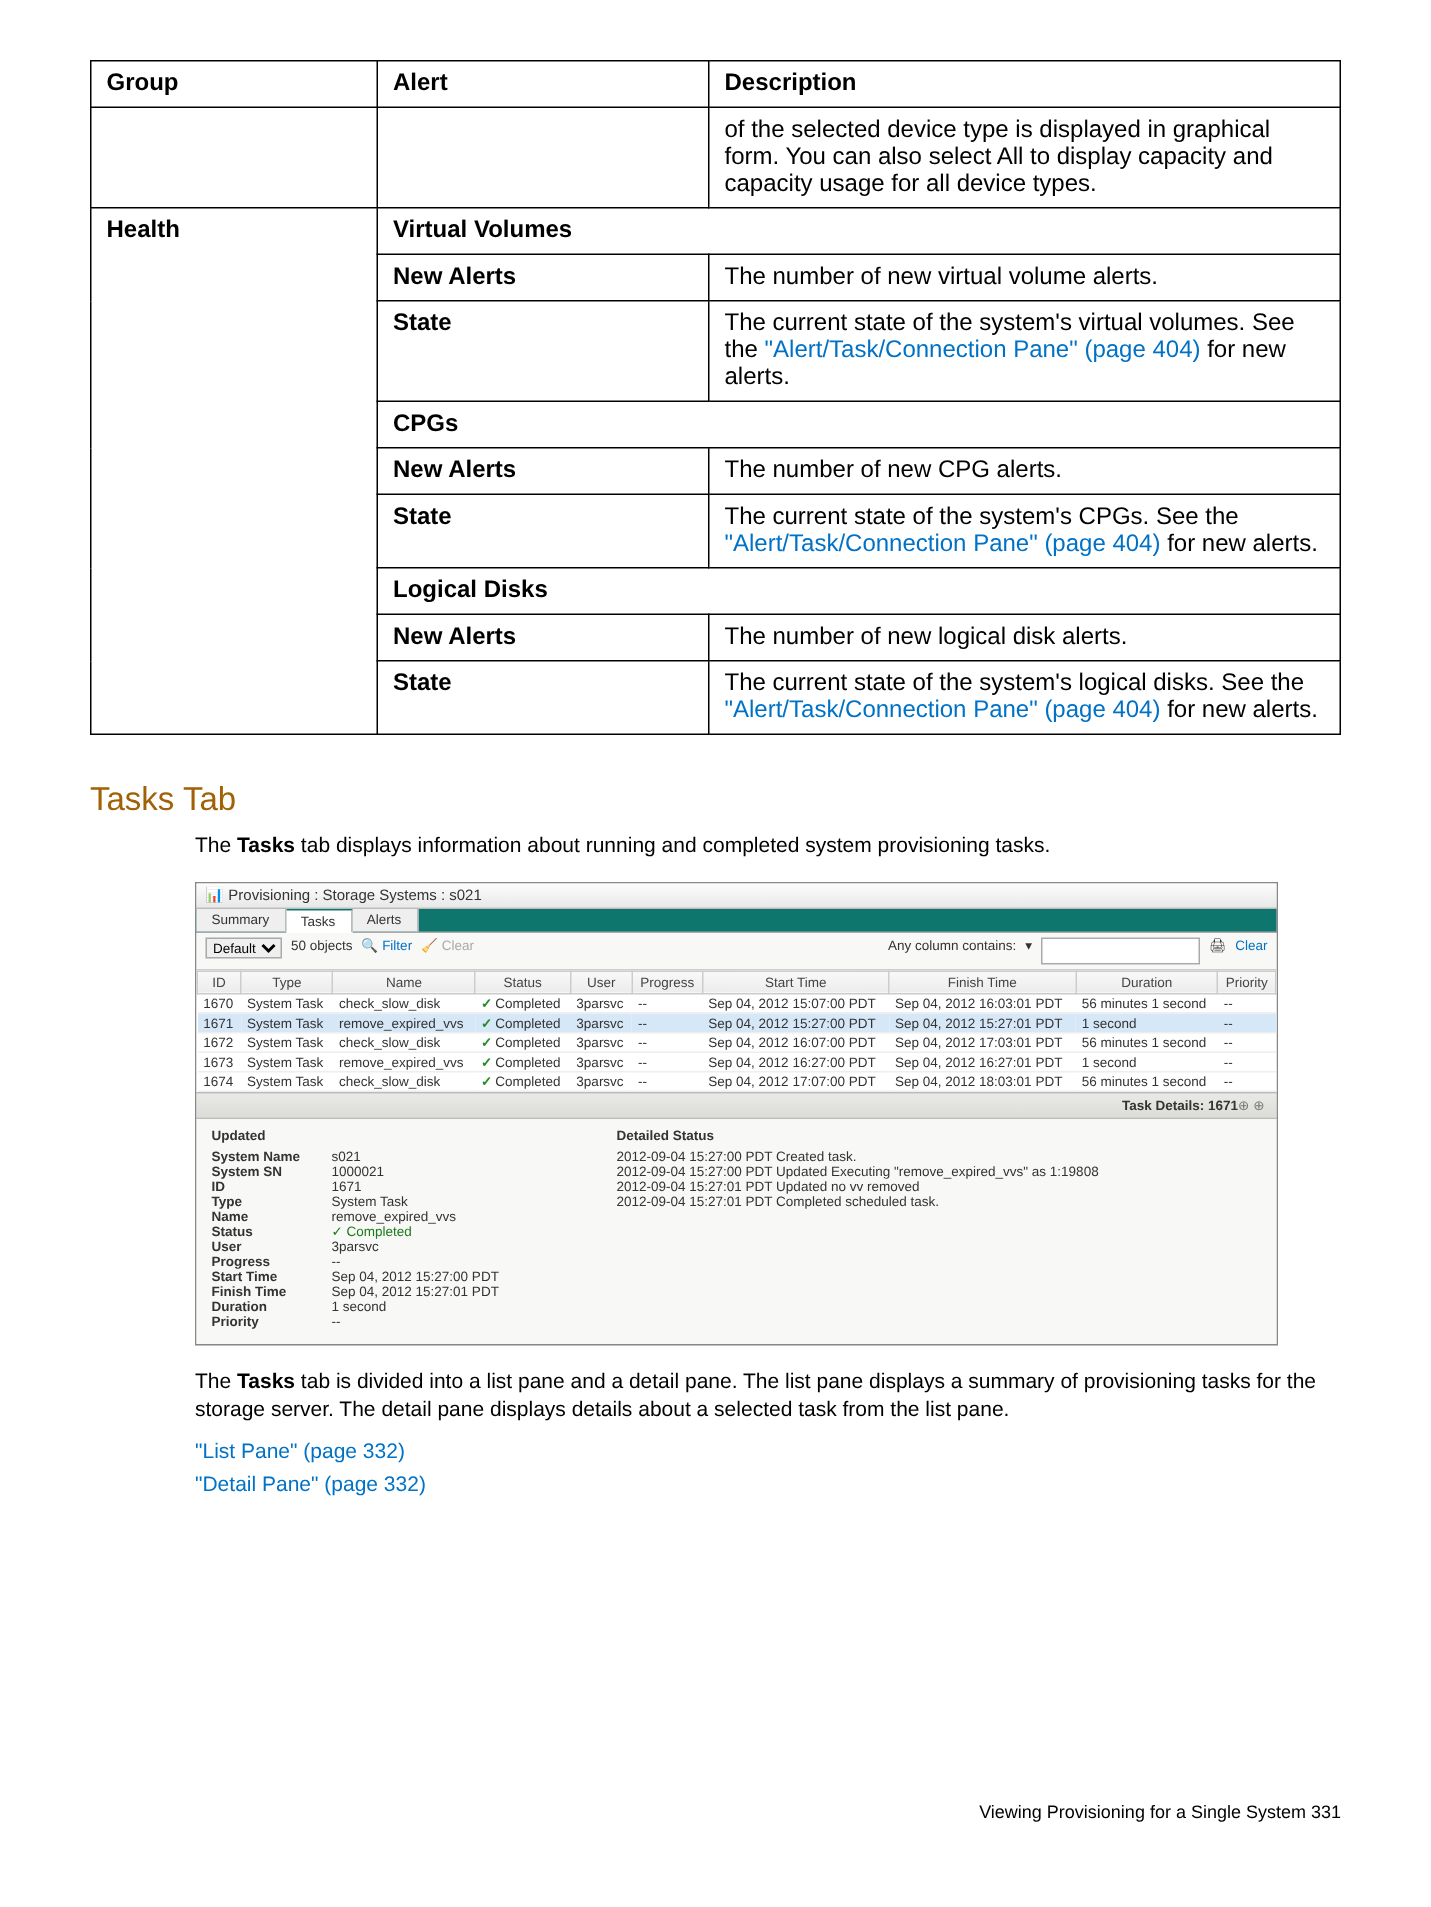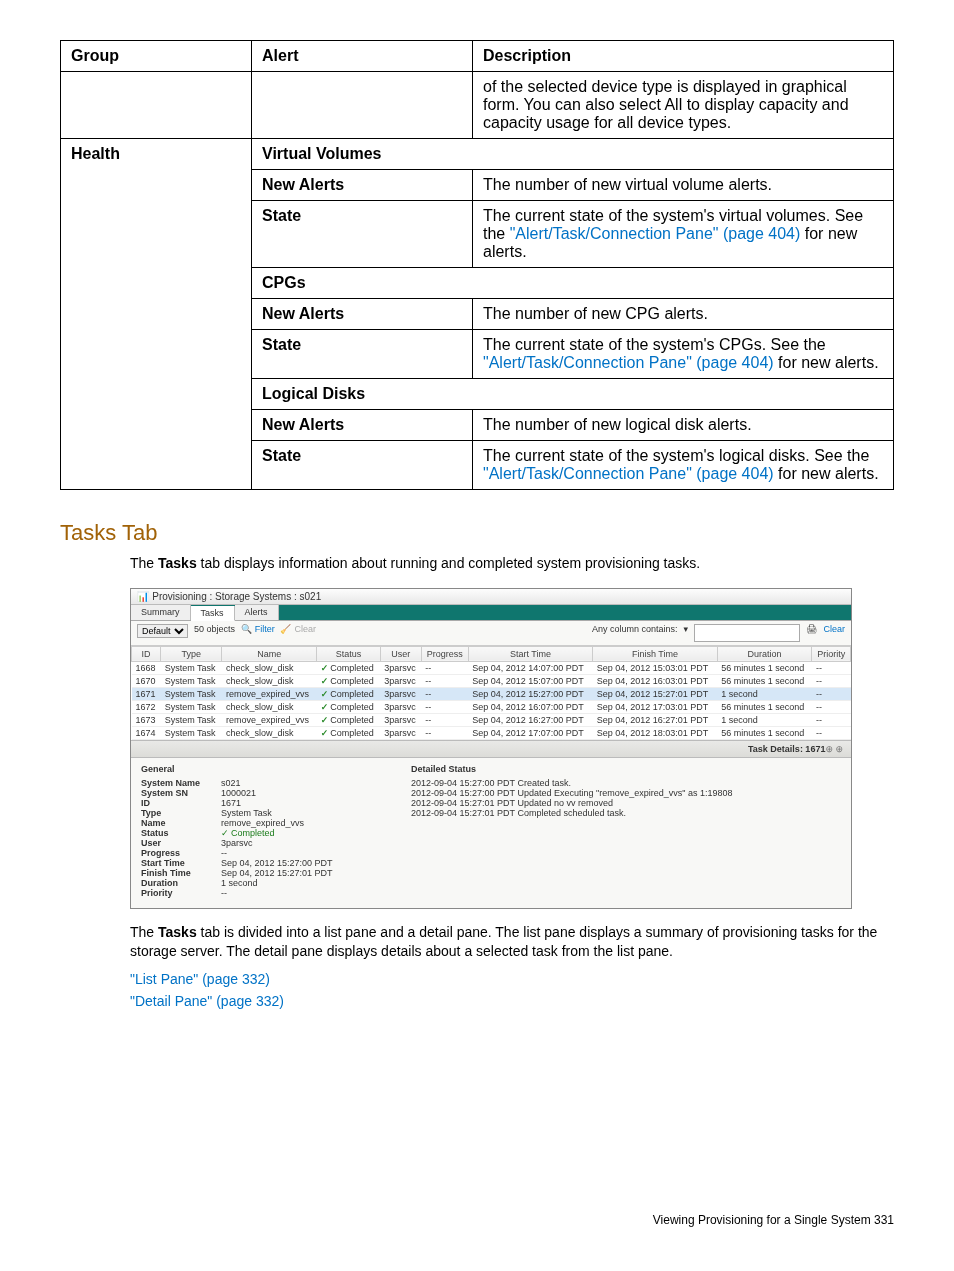--- a/index.html
+++ b/index.html
@@ -244,32 +244,20 @@
           <th>User</th>
           <th>Progress</th>
           <th>Start Time</th>
           <th>Finish Time</th>
           <th>Duration</th>
           <th>Priority</th>
         </tr>
       </thead>
     <tbody id="grid-body">
         <tr>
-          <td>1668</td>
-          <td>System Task</td>
-          <td>check_slow_disk</td>
-          <td><span class="check">✓</span>Completed</td>
-          <td>3parsvc</td>
-          <td>--</td>
-          <td>Sep 04, 2012 14:07:00 PDT</td>
-          <td>Sep 04, 2012 15:03:01 PDT</td>
-          <td>56 minutes 1 second</td>
-          <td>--</td>
-        </tr>
-        <tr>
           <td>1670</td>
           <td>System Task</td>
           <td>check_slow_disk</td>
           <td><span class="check">✓</span>Completed</td>
           <td>3parsvc</td>
           <td>--</td>
           <td>Sep 04, 2012 15:07:00 PDT</td>
           <td>Sep 04, 2012 16:03:01 PDT</td>
           <td>56 minutes 1 second</td>
           <td>--</td>
@@ -323,21 +311,21 @@
           <td>--</td>
         </tr>
       </tbody>
   </table>
   <div class="details-hdr">
     <span>Task Details: 1671</span>
     <span class="icons">⊕ ⊕</span>
   </div>
   <div class="details-body">
     <div class="general-col">
-      <div class="hdr">General</div>
+      <div class="hdr">Updated</div>
       <div id="general-kv">
           <div class="kv">
             <span class="k">System Name</span>
             <span>s021</span>
           </div>
           <div class="kv">
             <span class="k">System SN</span>
             <span>1000021</span>
           </div>
           <div class="kv">

